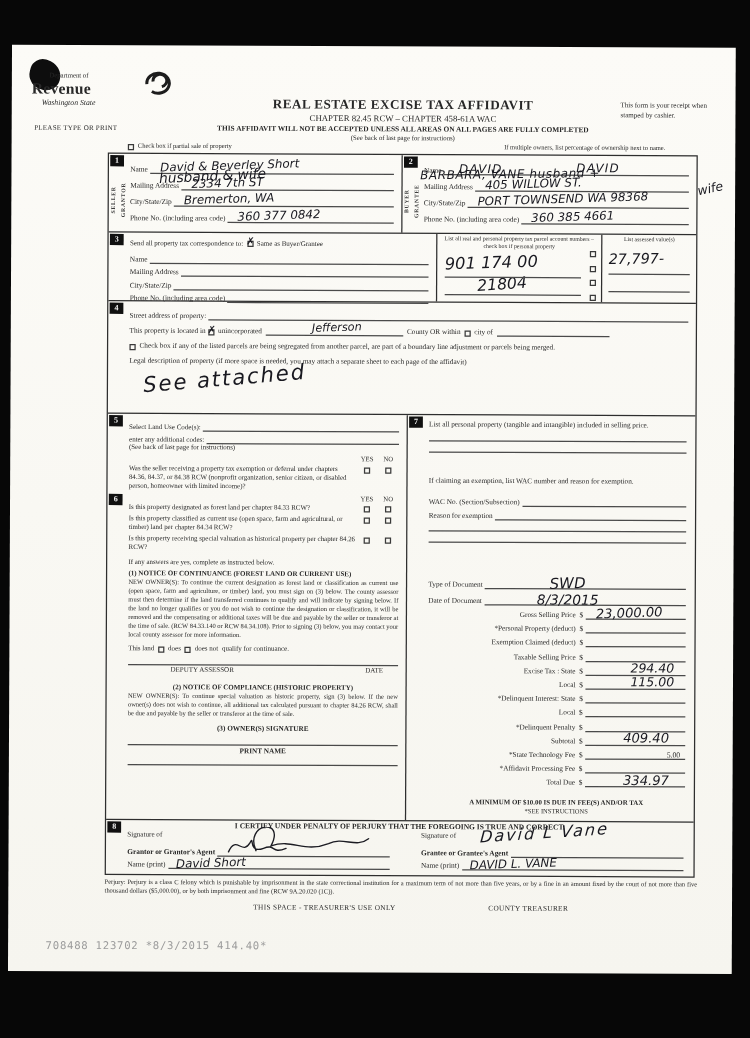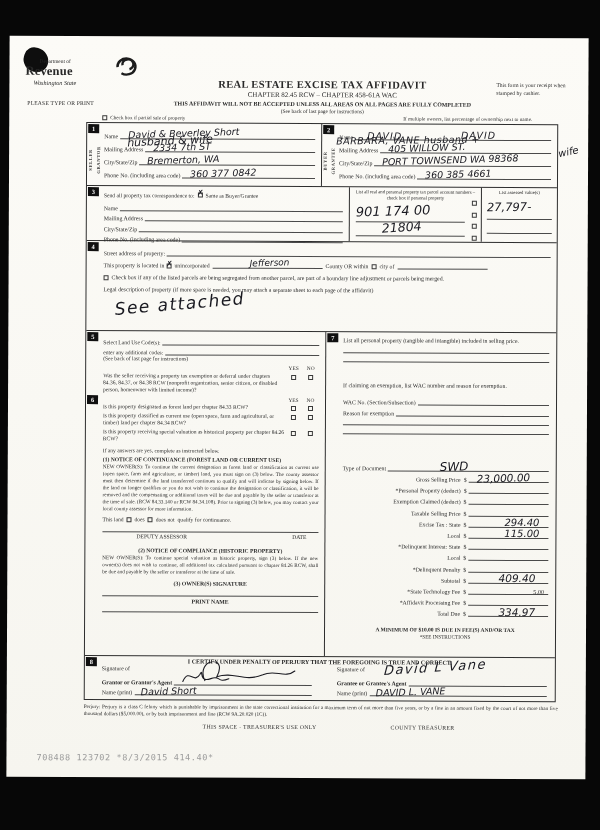--- a/index.html
+++ b/index.html
@@ -393,20 +393,26 @@
             <span class="uline"></span>
         </div>
         <div class="hrline hr7"></div>
         <div class="hrline hr7"></div>
         <div class="frow7 mtt">
           <span class="lbl">Type of Document</span>
           <span class="uline">
               <span class="hw swd">SWD</span>
             </span>
         </div>
+        <div class="frow7" style="margin-top:2px">
+          <span class="lbl">Date of Document</span>
+          <span class="uline">
+              <span class="hw docdate">8/3/2015</span>
+            </span>
+        </div>
 
         <div class="mrow r0">
             <span class="mlbl">Gross Selling Price</span>
             <span class="cur">$</span>
             <span class="mline">
               <span class="hw mv">23,000.00</span>
             </span>
           </div>
         <div class="mrow r1">
             <span class="mlbl">*Personal Property (deduct)</span>

